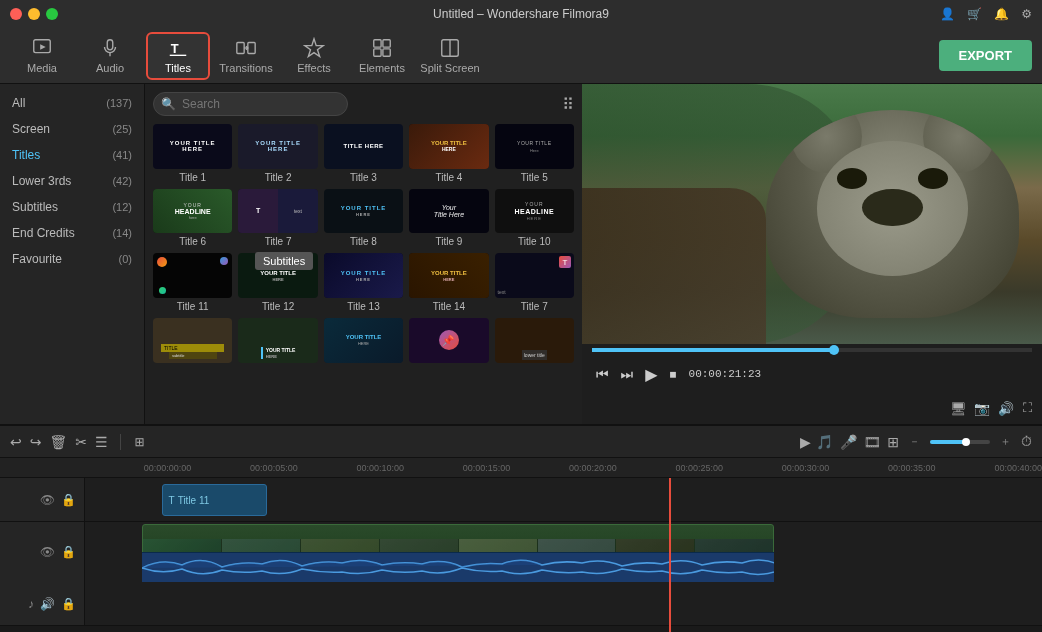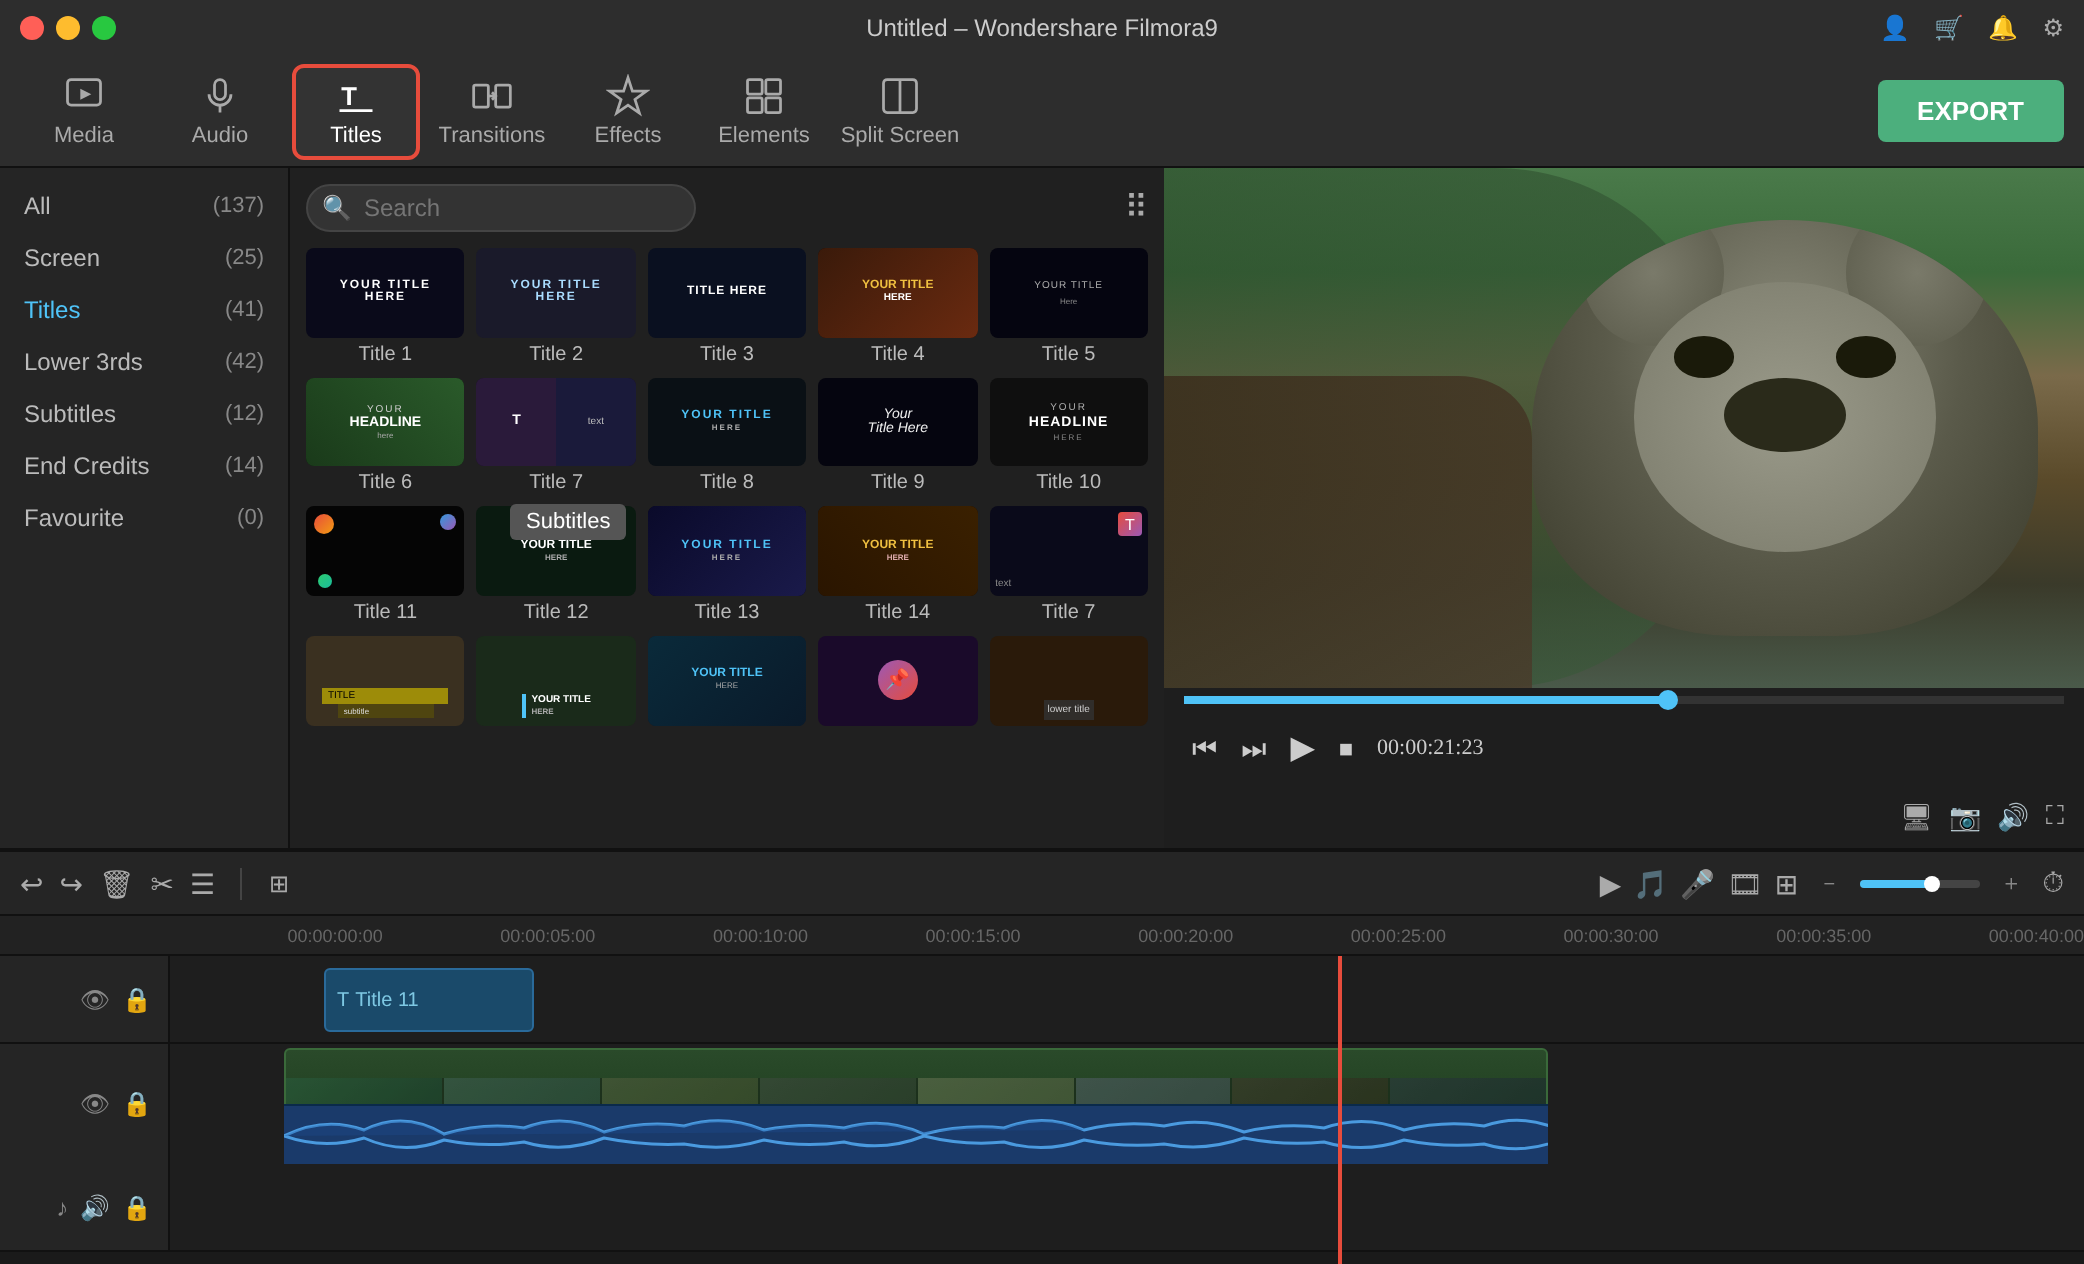--- a/index.html
+++ b/index.html
@@ -176,21 +176,21 @@
 
     .preview-controls {
       height: 36px;
       background: #1e1e1e;
       display: flex;
       align-items: center;
       padding: 0 10px;
       gap: 4px;
     }
     .ctrl-btn { color: #ccc; font-size: 14px; cursor: pointer; background: none; border: none; padding: 2px 4px; }
-    .time-display { margin-left: auto; font-size: 11px; color: #ccc; font-family: Liberation Serif, serif; }
+    .time-display { margin-left: auto; font-size: 11px; color: #ccc; font-family: Liberation Mono, monospace; }
     .progress-bar-wrap {
       height: 4px;
       background: #333;
       position: relative;
       width: 100%;
     }
     .progress-bar-fill {
       height: 100%;
       background: linear-gradient(to right, #4fc3f7, #4fc3f7);
       width: 55%;

